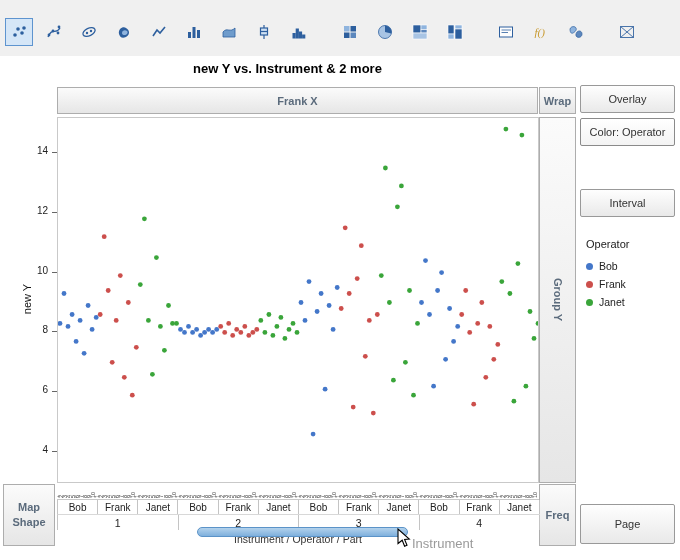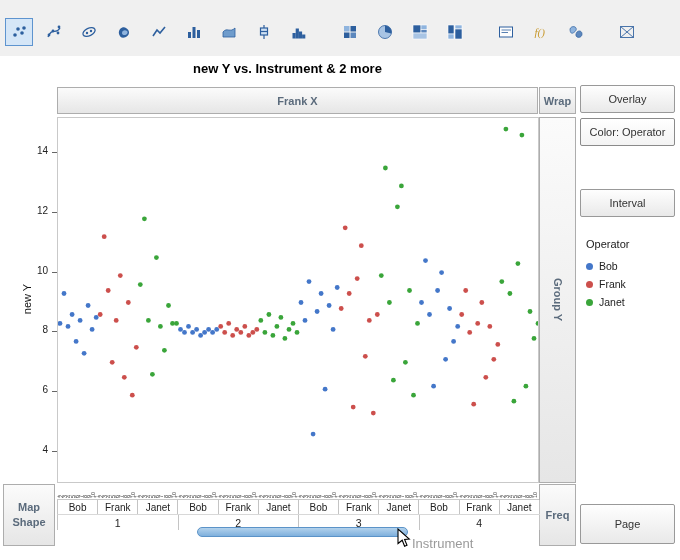--- a/index.html
+++ b/index.html
@@ -499,20 +499,21 @@
         <div class="op-cell" style="width: 40.1667px;">Bob</div>
         <div class="op-cell" style="width: 40.1667px;">Frank</div>
         <div class="op-cell" style="width: 40.1667px;">Janet</div>
       </div>
     <div id="inst-row">
         <div class="inst-cell" style="width: 120.5px;">1</div>
         <div class="inst-cell" style="width: 120.5px;">2</div>
         <div class="inst-cell" style="width: 120.5px;">3</div>
         <div class="inst-cell" style="width: 120.5px;">4</div>
       </div>
+    <div id="x-axis-title">Instrument / Operator / Part</div>
 
     <div id="drag-slider"></div>
     <div id="drag-ghost">Instrument</div>
     <svg id="cursor" width="14" height="20" viewBox="0 0 14 20">
       <path d="M1 1 L1 15.5 L5.2 12.2 L7.6 18.2 L10 17.2 L7.6 11.4 L12.3 11 Z" fill="#ffffff" stroke="#000" stroke-width="1.1"></path>
     </svg>
 
     <button class="gb-btn" id="btn-overlay">Overlay</button>
     <button class="gb-btn" id="btn-color">Color: Operator</button>
     <button class="gb-btn" id="btn-page">Page</button>

